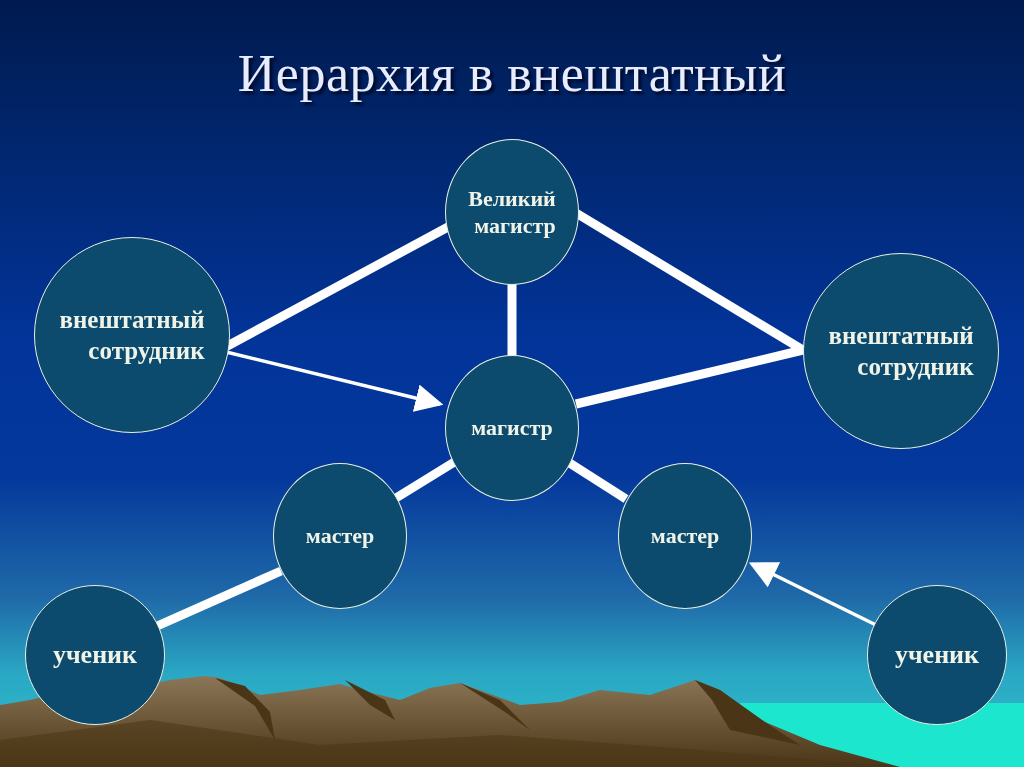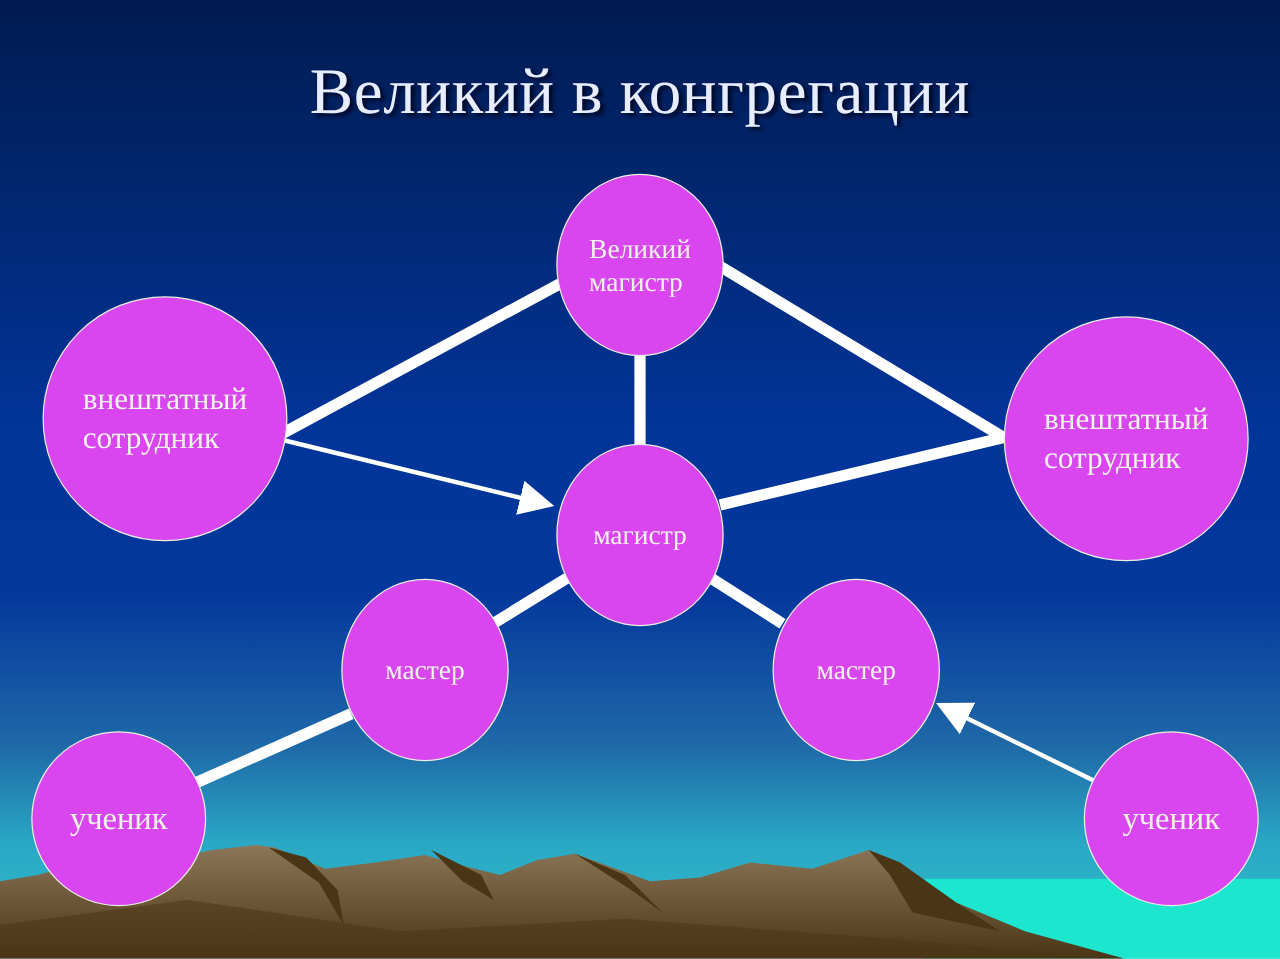--- a/index.html
+++ b/index.html
@@ -4,24 +4,24 @@
 <style>
   html, body { margin:0; padding:0; }
   body { width:1024px; height:767px; overflow:hidden; position:relative;
          font-family:"Liberation Serif", "DejaVu Serif", serif; }
   .bg { position:absolute; left:0; top:0; width:1024px; height:767px;
         background: linear-gradient(to bottom, #001a4f 0%, #012770 20%, #02349a 45%, #04389c 62%, #1f6aa8 78%, #2aa8c4 88%, #2fc0cc 100%); }
   .title { position:absolute; left:0; top:44px; width:1024px; text-align:center;
            color:#e8ecff; font-size:52px; letter-spacing:0.5px;
            text-shadow: 3px 3px 3px #000a28; }
   svg.scene { position:absolute; left:0; top:0; }
-  .node { position:absolute; border-radius:50%; background:#d946ef;
+  .node { position:absolute; border-radius:50%; background:#0c4a6e;
           border:1.5px solid #e8f0e0; box-sizing:border-box;
-          display:flex; align-items:center; justify-content:center; text-align:left;
-          color:#f0f4e8; font-weight:normal; line-height:1.25; }
+          display:flex; align-items:center; justify-content:center; text-align:right;
+          color:#f0f4e8; font-weight:bold; line-height:1.25; }
   .node span { display:block; }
 </style>
 </head>
 <body>
 
 <div class="bg"></div>
 
 <svg class="scene" width="1024" height="767" viewBox="0 0 1024 767">
   <defs>
     <linearGradient id="mtn" x1="0" y1="0" x2="0" y2="1">
@@ -51,21 +51,21 @@
     <line x1="568" y1="462" x2="626" y2="499"></line>
     <line x1="281" y1="571" x2="155" y2="627"></line>
   </g>
 
   <g stroke="#ffffff" stroke-width="3.5" fill="none">
     <line x1="222" y1="351" x2="440" y2="404" marker-end="url(#arrowhead)"></line>
     <line x1="876" y1="625" x2="752" y2="564" marker-end="url(#arrowhead)"></line>
   </g>
 </svg>
 
-<div class="title">Великий в конгрегации</div>
+<div class="title">Иерархия в внештатный</div>
 
 <div class="node" style="left:445px;top:139px;width:134px;height:146px;font-size:22px;">
   <div>
       <span>Великий</span>
        <span>магистр</span>
     </div>
 </div>
 
 <div class="node" style="left:34px;top:237px;width:196px;height:196px;font-size:25px;">
   <div>

